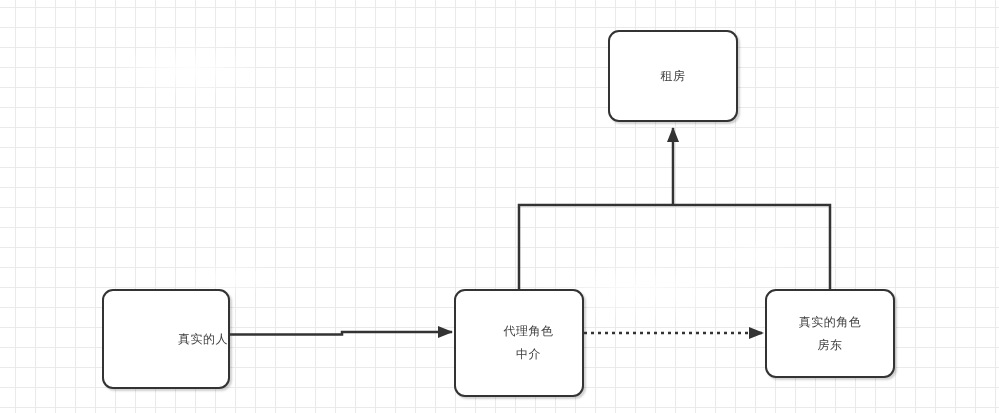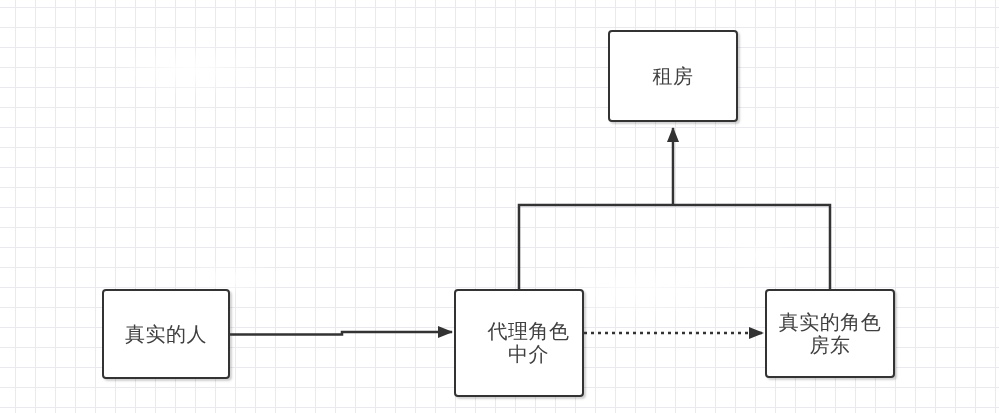--- a/index.html
+++ b/index.html
@@ -47,28 +47,28 @@
     stroke: var(--stroke, #333333);
     stroke-width: 2.5;
     stroke-linejoin: miter;
   }
   .edge.dotted { stroke-dasharray: 3 4; }
   .node {
     position: absolute;
     box-sizing: border-box;
     background: var(--node-fill, #ffffff);
     border: 2.5px solid var(--stroke, #333333);
-    border-radius: 4px;
+    border-radius: 11px;
     box-shadow: 2px 2px 2px rgba(70, 70, 70, 0.25);
     display: flex;
     flex-direction: column;
     align-items: center;
     justify-content: center;
     text-align: center;
-    font-size: 20px;
+    font-size: 12px;
     line-height: 23px;
     color: var(--text, #404040);
     letter-spacing: 0.5px;
   }
 </style>
 </head>
 <body>
 
 <div id="canvas">
 
@@ -87,21 +87,21 @@
 
     <path class="edge solid" d="M519,289 V205 H830 V289"></path>
 
     <path class="edge solid" d="M673,206 V128" marker-end="url(#ah)"></path>
   </svg>
 
   <div class="node" style="left:608px; top:30px; width:130px; height:92px;">
     <div class="node-line">租房</div>
   </div>
 
-  <div class="node" style="left:102px; top:289px; width:128px; height:90px;">
+  <div class="node" style="left:102px; top:289px; width:128px; height:100px;align-items:flex-end;">
     <div class="node-line">真实的人</div>
   </div>
 
   <div class="node" style="left:454px; top:289px; width:130px; height:108px;padding-left:19px;">
     <div class="node-line">代理角色</div>
     <div class="node-line">中介</div>
   </div>
 
   <div class="node" style="left:765px; top:289px; width:130px; height:89px;align-items:center;">
     <div class="node-line">真实的角色</div>

